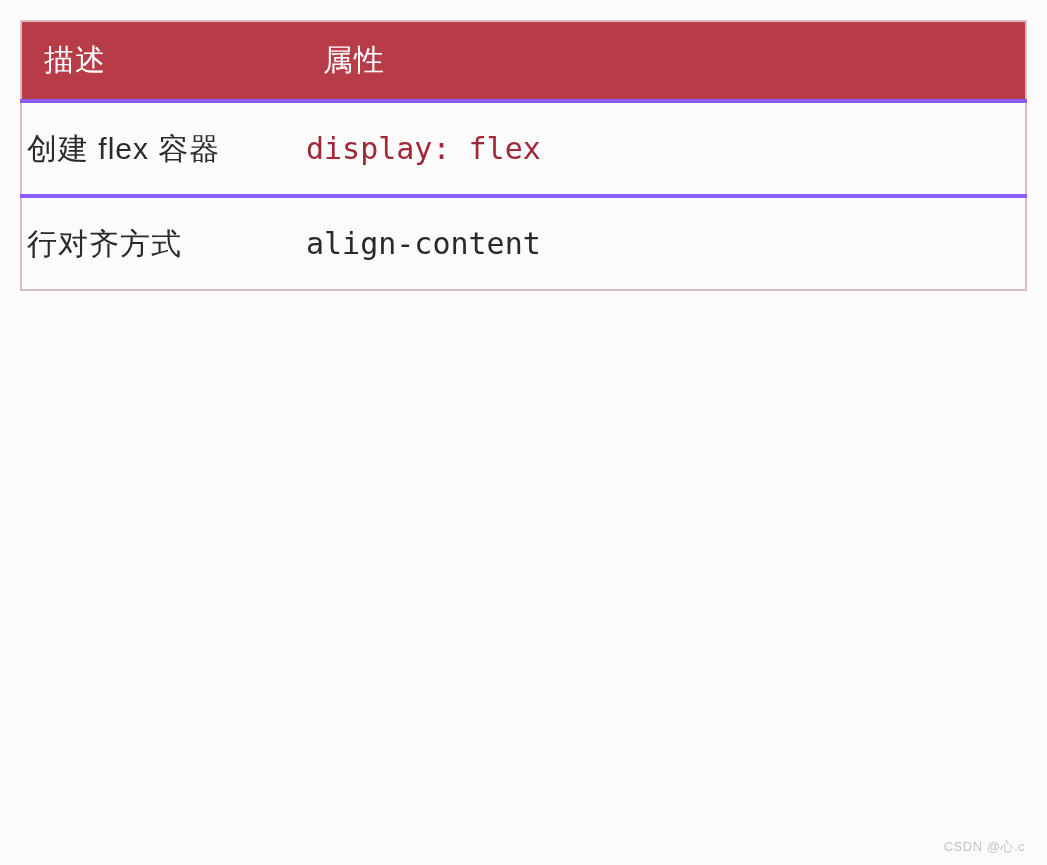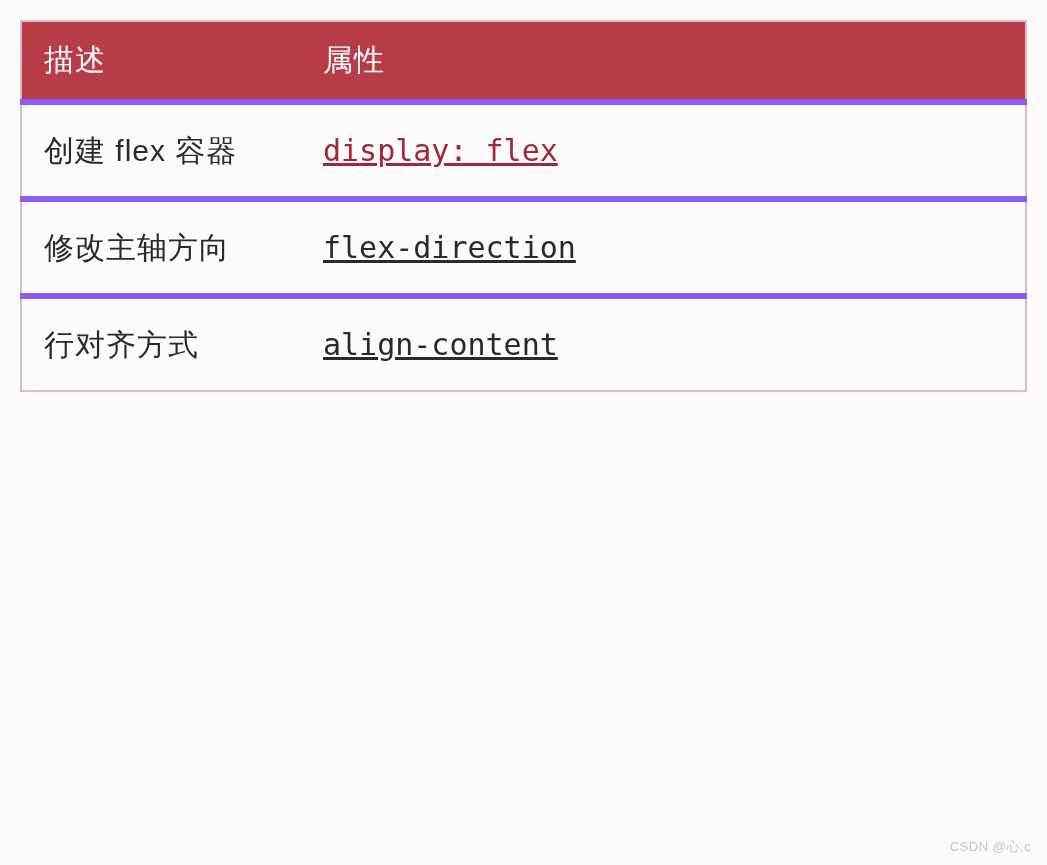--- a/index.html
+++ b/index.html
@@ -27,41 +27,40 @@
     thead th {
       color: #fff;
       font-size: 30px;
       font-weight: 400;
       text-align: left;
       padding: 18px 22px;
       letter-spacing: 1px;
     }
     tbody td {
       font-size: 30px;
-      padding: 20px 22px;
-      border-top: 6px solid #8b5cf6;
+      padding: 20px 5px;
+      border-top: 4px solid #8b5cf6;
       color: #2a2a2a;
       vertical-align: middle;
       line-height: 1.7;
     }
     td.desc {
       width: 280px;
       letter-spacing: 1px;
     }
     td.prop {
       font-family: "Consolas", "Menlo", "Monaco", monospace;
       letter-spacing: 0px;
-      text-decoration: underline;
     }
     td.prop.highlight {
       color: #a12838;
     }
     .watermark {
       position: absolute;
-      right: 16px;
+      right: 22px;
       top: 838px;
       font-size: 13px;
       color: #c4c4c4;
       letter-spacing: 0.5px;
     }
   </style>
 </head>
 <body>
 
 <div class="table-wrapper">
@@ -71,24 +70,20 @@
         <th>描述</th>
         <th>属性</th>
       </tr>
     </thead>
     <tbody>
       <tr>
         <td class="desc">创建 flex 容器</td>
         <td class="prop highlight">display: flex</td>
       </tr>
       <tr>
-        <td class="desc">修改主轴方向</td>
-        <td class="prop">flex-direction</td>
-      </tr>
-      <tr>
         <td class="desc">行对齐方式</td>
         <td class="prop">align-content</td>
       </tr>
     </tbody>
   </table>
 </div>
 
 <div class="watermark">CSDN @心.c</div>
 
 </body></html>

